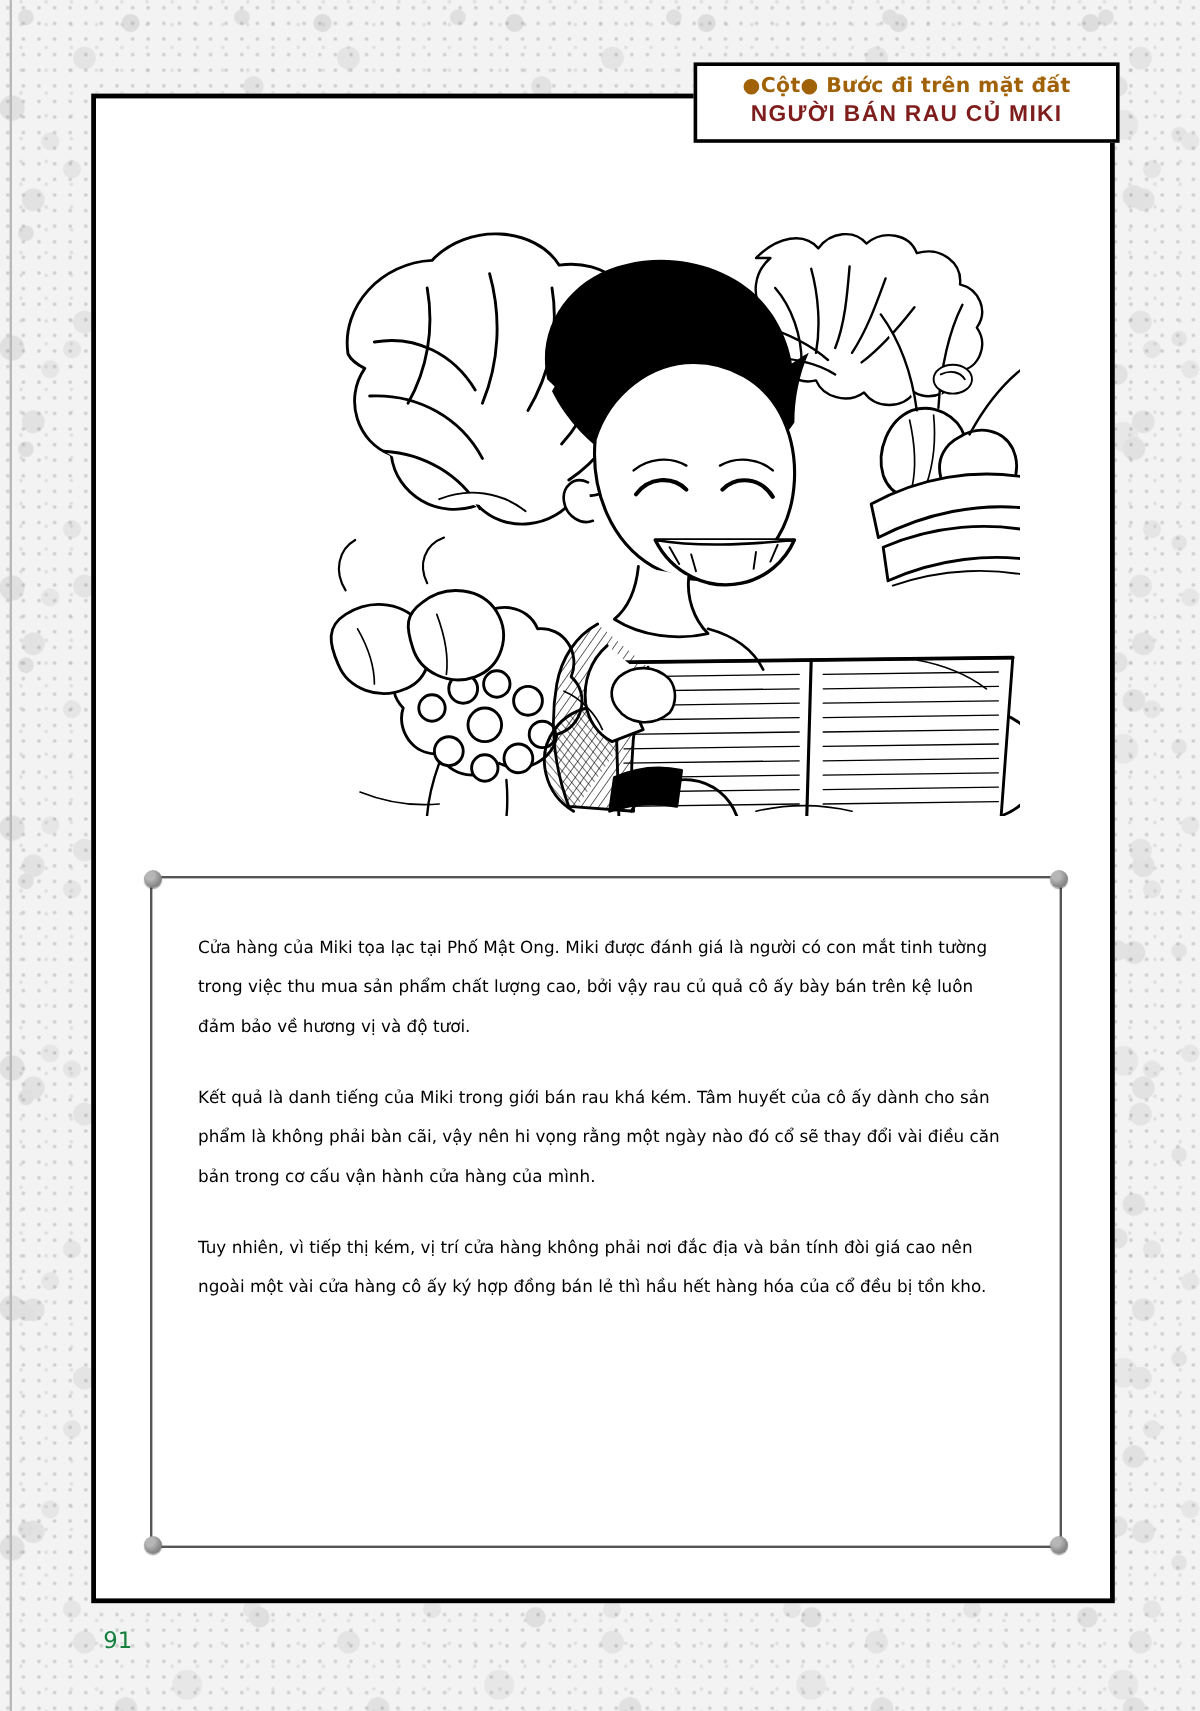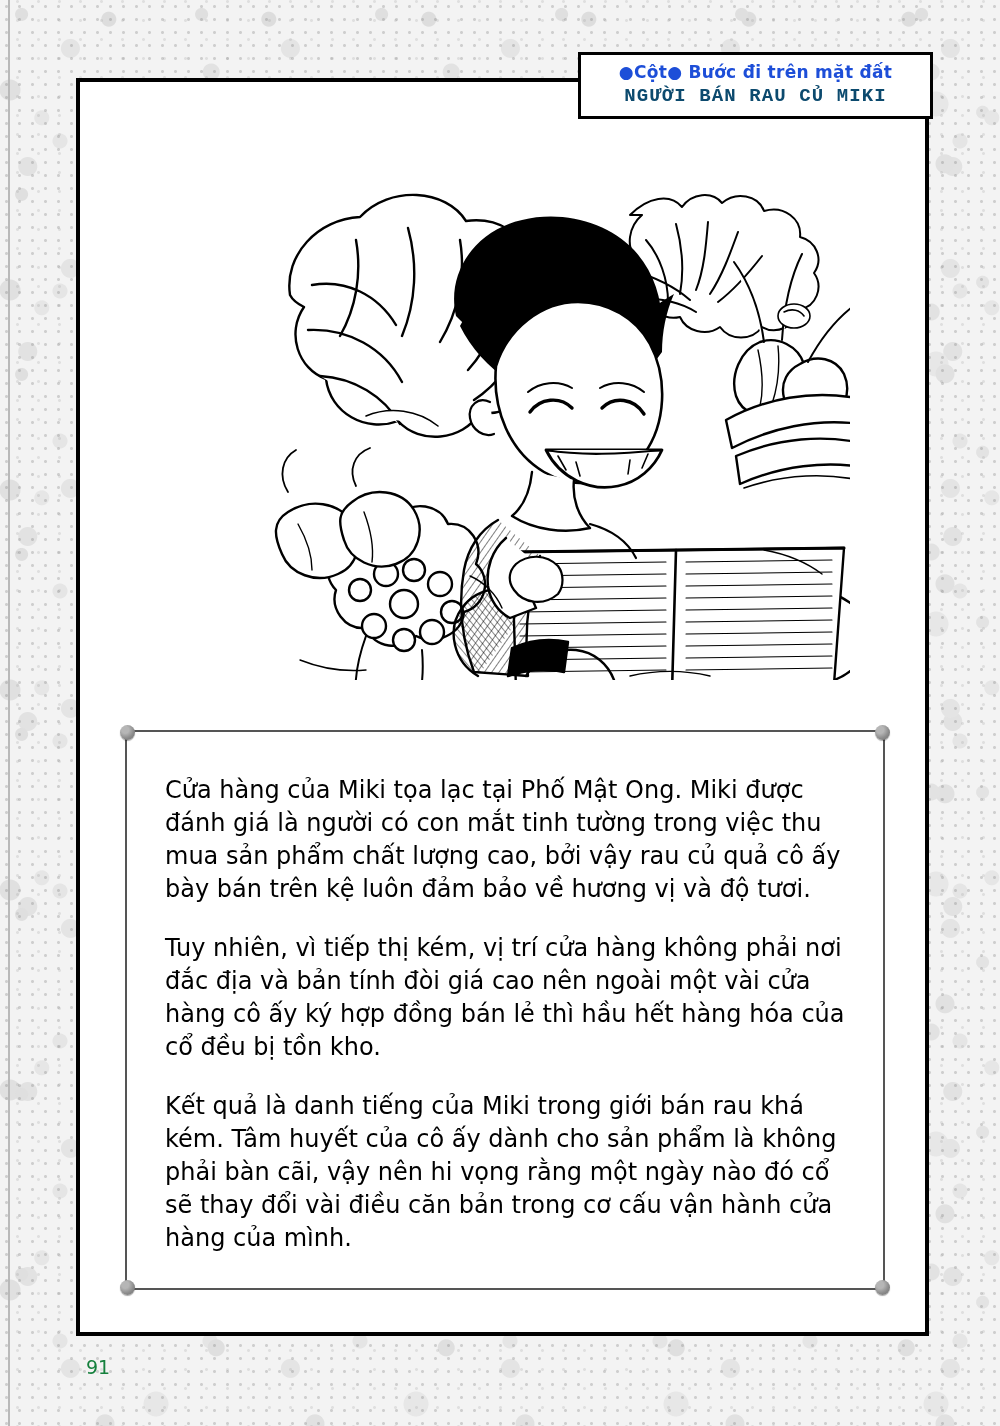--- a/index.html
+++ b/index.html
@@ -91,29 +91,29 @@
     box-sizing: border-box;
     padding: 7px 10px 9px 10px;
     text-align: center;
     z-index: 5;
   }
   .header-line1 {
     font-family: "DejaVu Sans", sans-serif;
     font-size: 17px;
     font-weight: bold;
     letter-spacing: .3px;
-    color: #1d4ed8;
+    color: #a16207;
     white-space: nowrap;
   }
   .header-line2 {
-    font-family: Liberation Mono, monospace;
+    font-family: Liberation Sans, sans-serif;
     font-size: 19px;
     font-weight: bold;
     letter-spacing: 1.1px;
-    color: #0c4a6e;
+    color: #7f1d1d;
     margin-top: 3px;
     white-space: nowrap;
   }
 
   
   .illustration {
     position: absolute;
     left: 80px;
     top: 38px;
     width: 690px;
@@ -145,21 +145,21 @@
   .pin.tr { right: -7px; top: -7px; }
   .pin.bl { left: -7px; bottom: -7px; }
   .pin.br { right: -7px; bottom: -7px; }
 
   .body-copy {
     padding: 42px 38px 30px 38px;
   }
   .body-copy p {
     margin: 0 0 26px 0;
     font-family: "DejaVu Sans", sans-serif;
-    font-size: 24px;
+    font-size: 14px;
     line-height: 33px;
     color: #000;
     text-align: left;
   }
   .body-copy p:last-child { margin-bottom: 0; }
 
   
   .page-number {
     position: absolute;
     left: 78px;
@@ -319,22 +319,22 @@
     </div>
 
     <div class="textblock">
       <span class="pin tl"></span>
       <span class="pin tr"></span>
       <span class="pin bl"></span>
       <span class="pin br"></span>
 
       <div class="body-copy">
         <p>Cửa hàng của Miki tọa lạc tại Phố Mật Ong. Miki được đánh giá là người có con mắt tinh tường trong việc thu mua sản phẩm chất lượng cao, bởi vậy rau củ quả cô ấy bày bán trên kệ luôn đảm bảo về hương vị và độ tươi.</p>
+        <p>Kết quả là danh tiếng của Miki trong giới bán rau khá kém. Tâm huyết của cô ấy dành cho sản phẩm là không phải bàn cãi, vậy nên hi vọng rằng một ngày nào đó cổ sẽ thay đổi vài điều căn bản trong cơ cấu vận hành cửa hàng của mình.</p>
         <p>Tuy nhiên, vì tiếp thị kém, vị trí cửa hàng không phải nơi đắc địa và bản tính đòi giá cao nên ngoài một vài cửa hàng cô ấy ký hợp đồng bán lẻ thì hầu hết hàng hóa của cổ đều bị tồn kho.</p>
-        <p>Kết quả là danh tiếng của Miki trong giới bán rau khá kém. Tâm huyết của cô ấy dành cho sản phẩm là không phải bàn cãi, vậy nên hi vọng rằng một ngày nào đó cổ sẽ thay đổi vài điều căn bản trong cơ cấu vận hành cửa hàng của mình.</p>
       </div>
     </div>
 
   </div>
 
   <div class="header-box">
     <div class="header-line1">●Cột● Bước đi trên mặt đất</div>
     <div class="header-line2">NGƯỜI BÁN RAU CỦ MIKI</div>
   </div>
 

